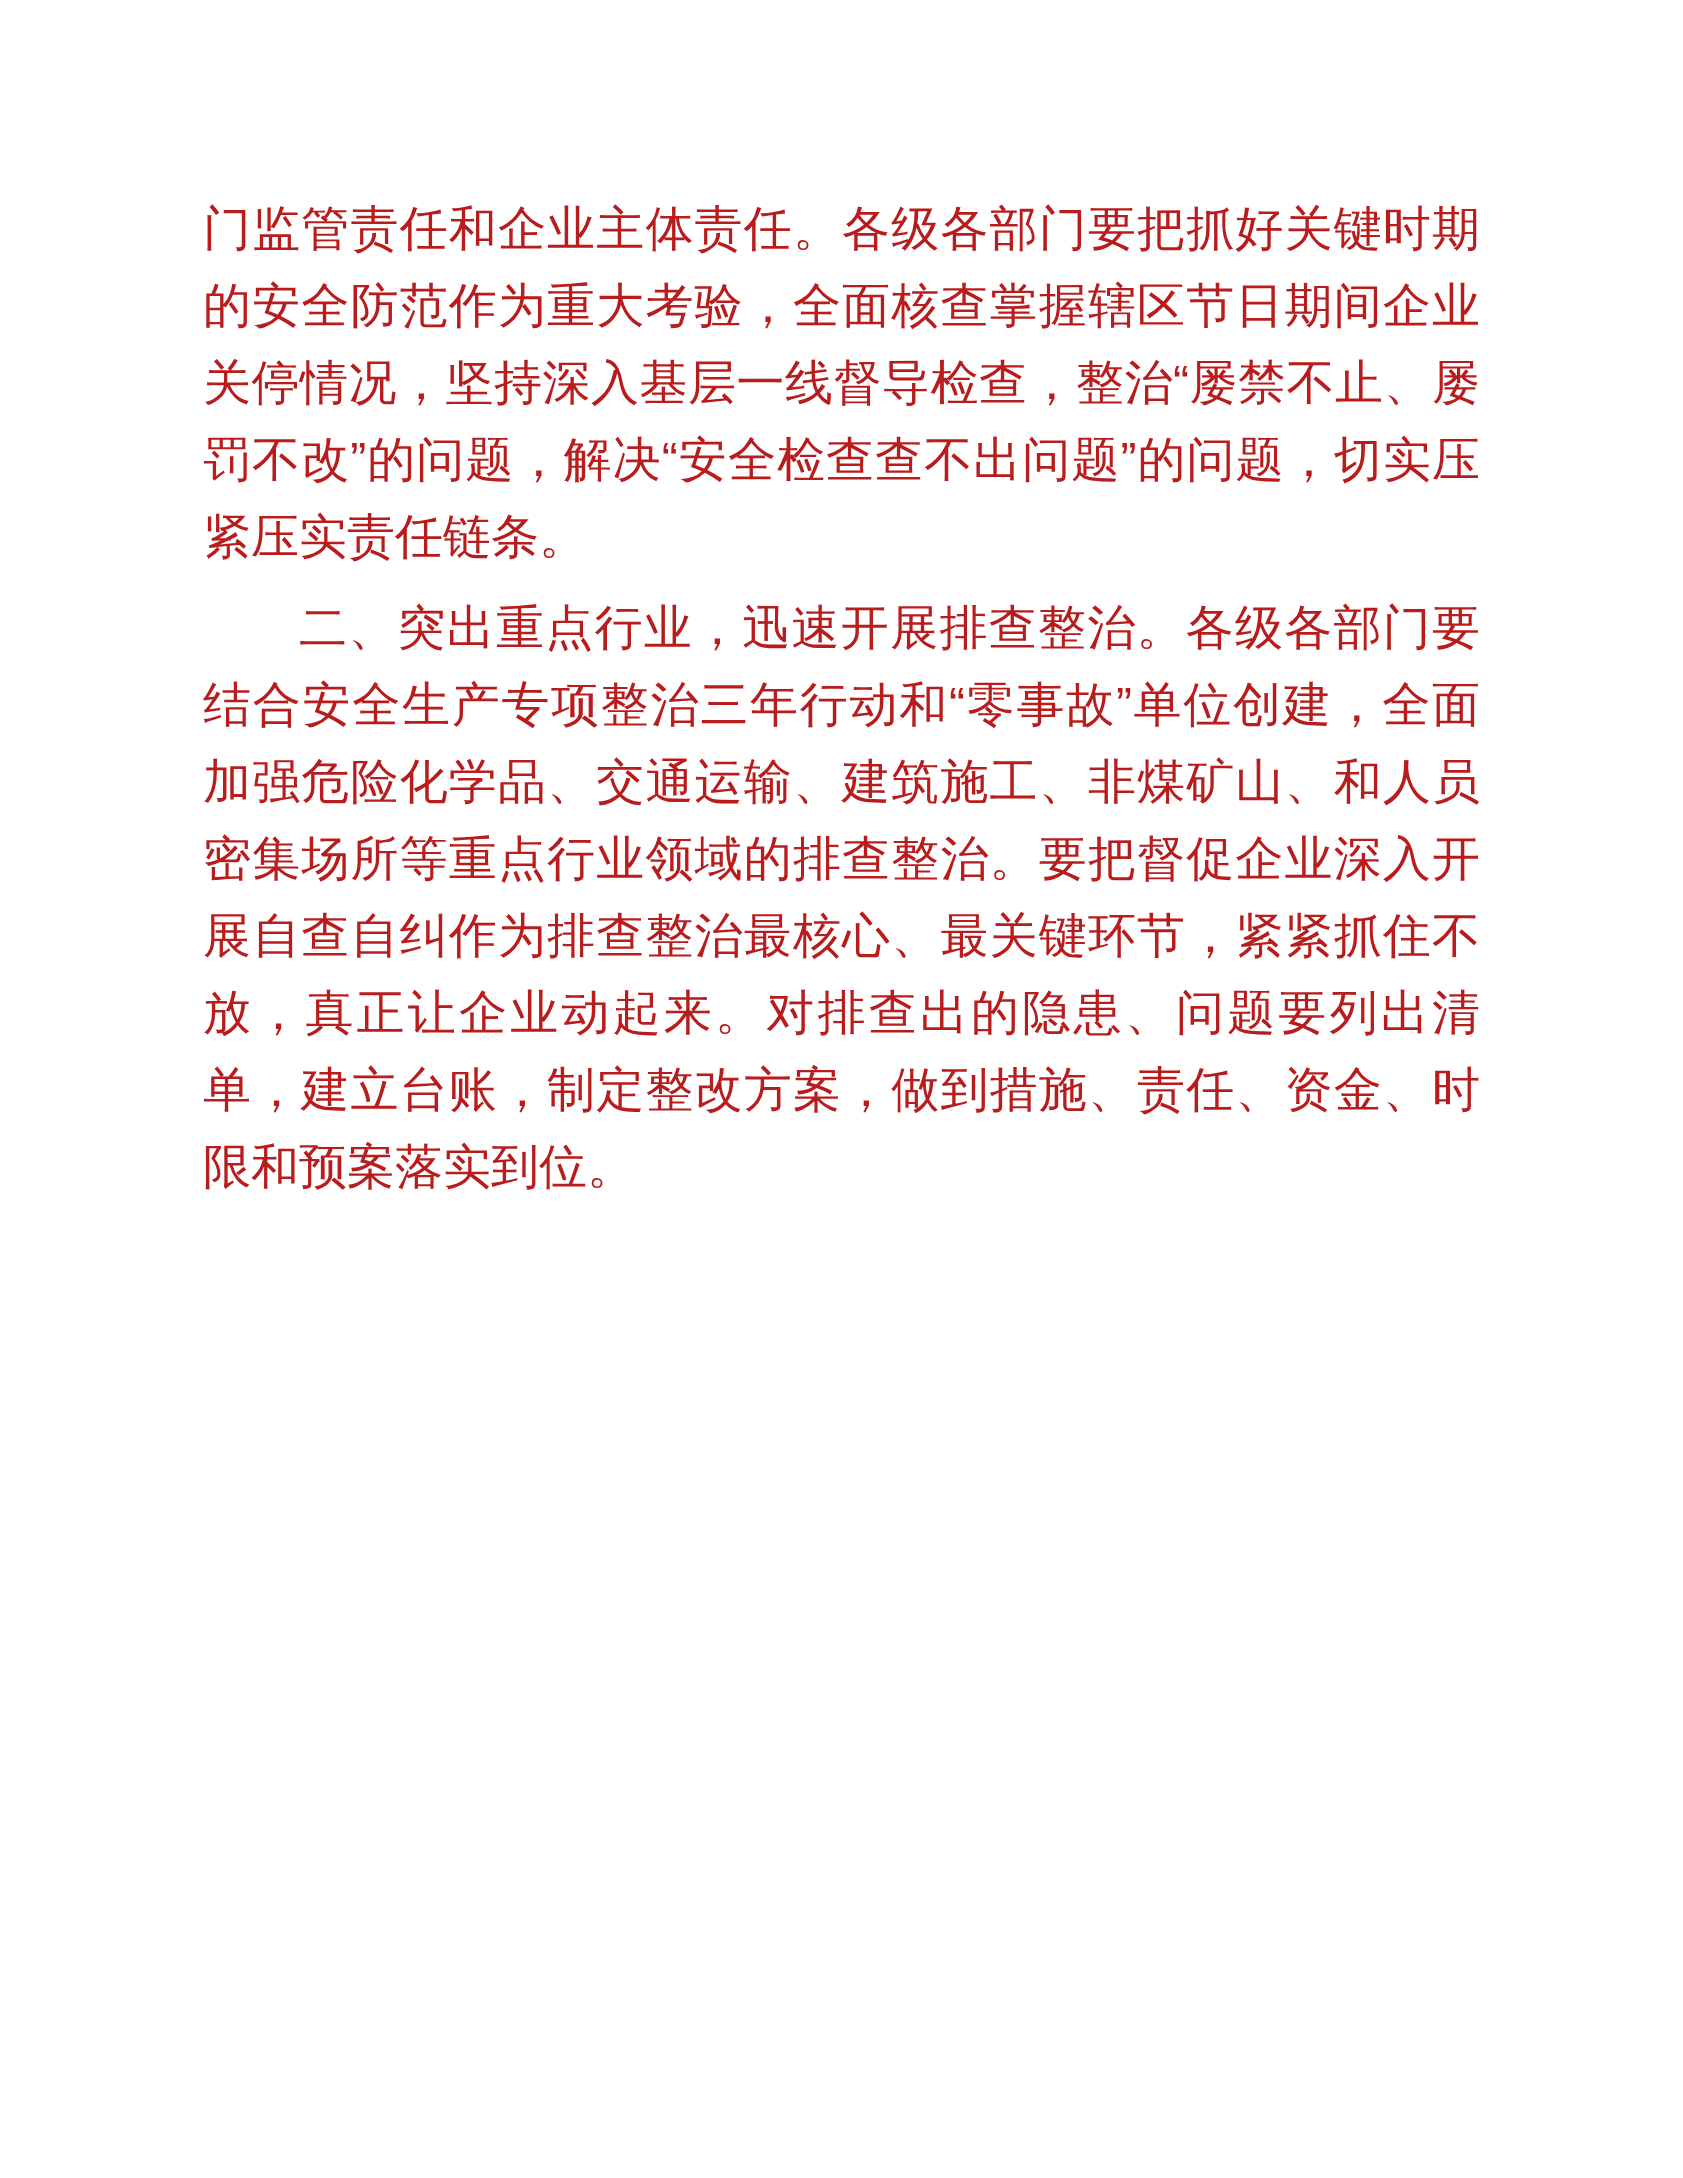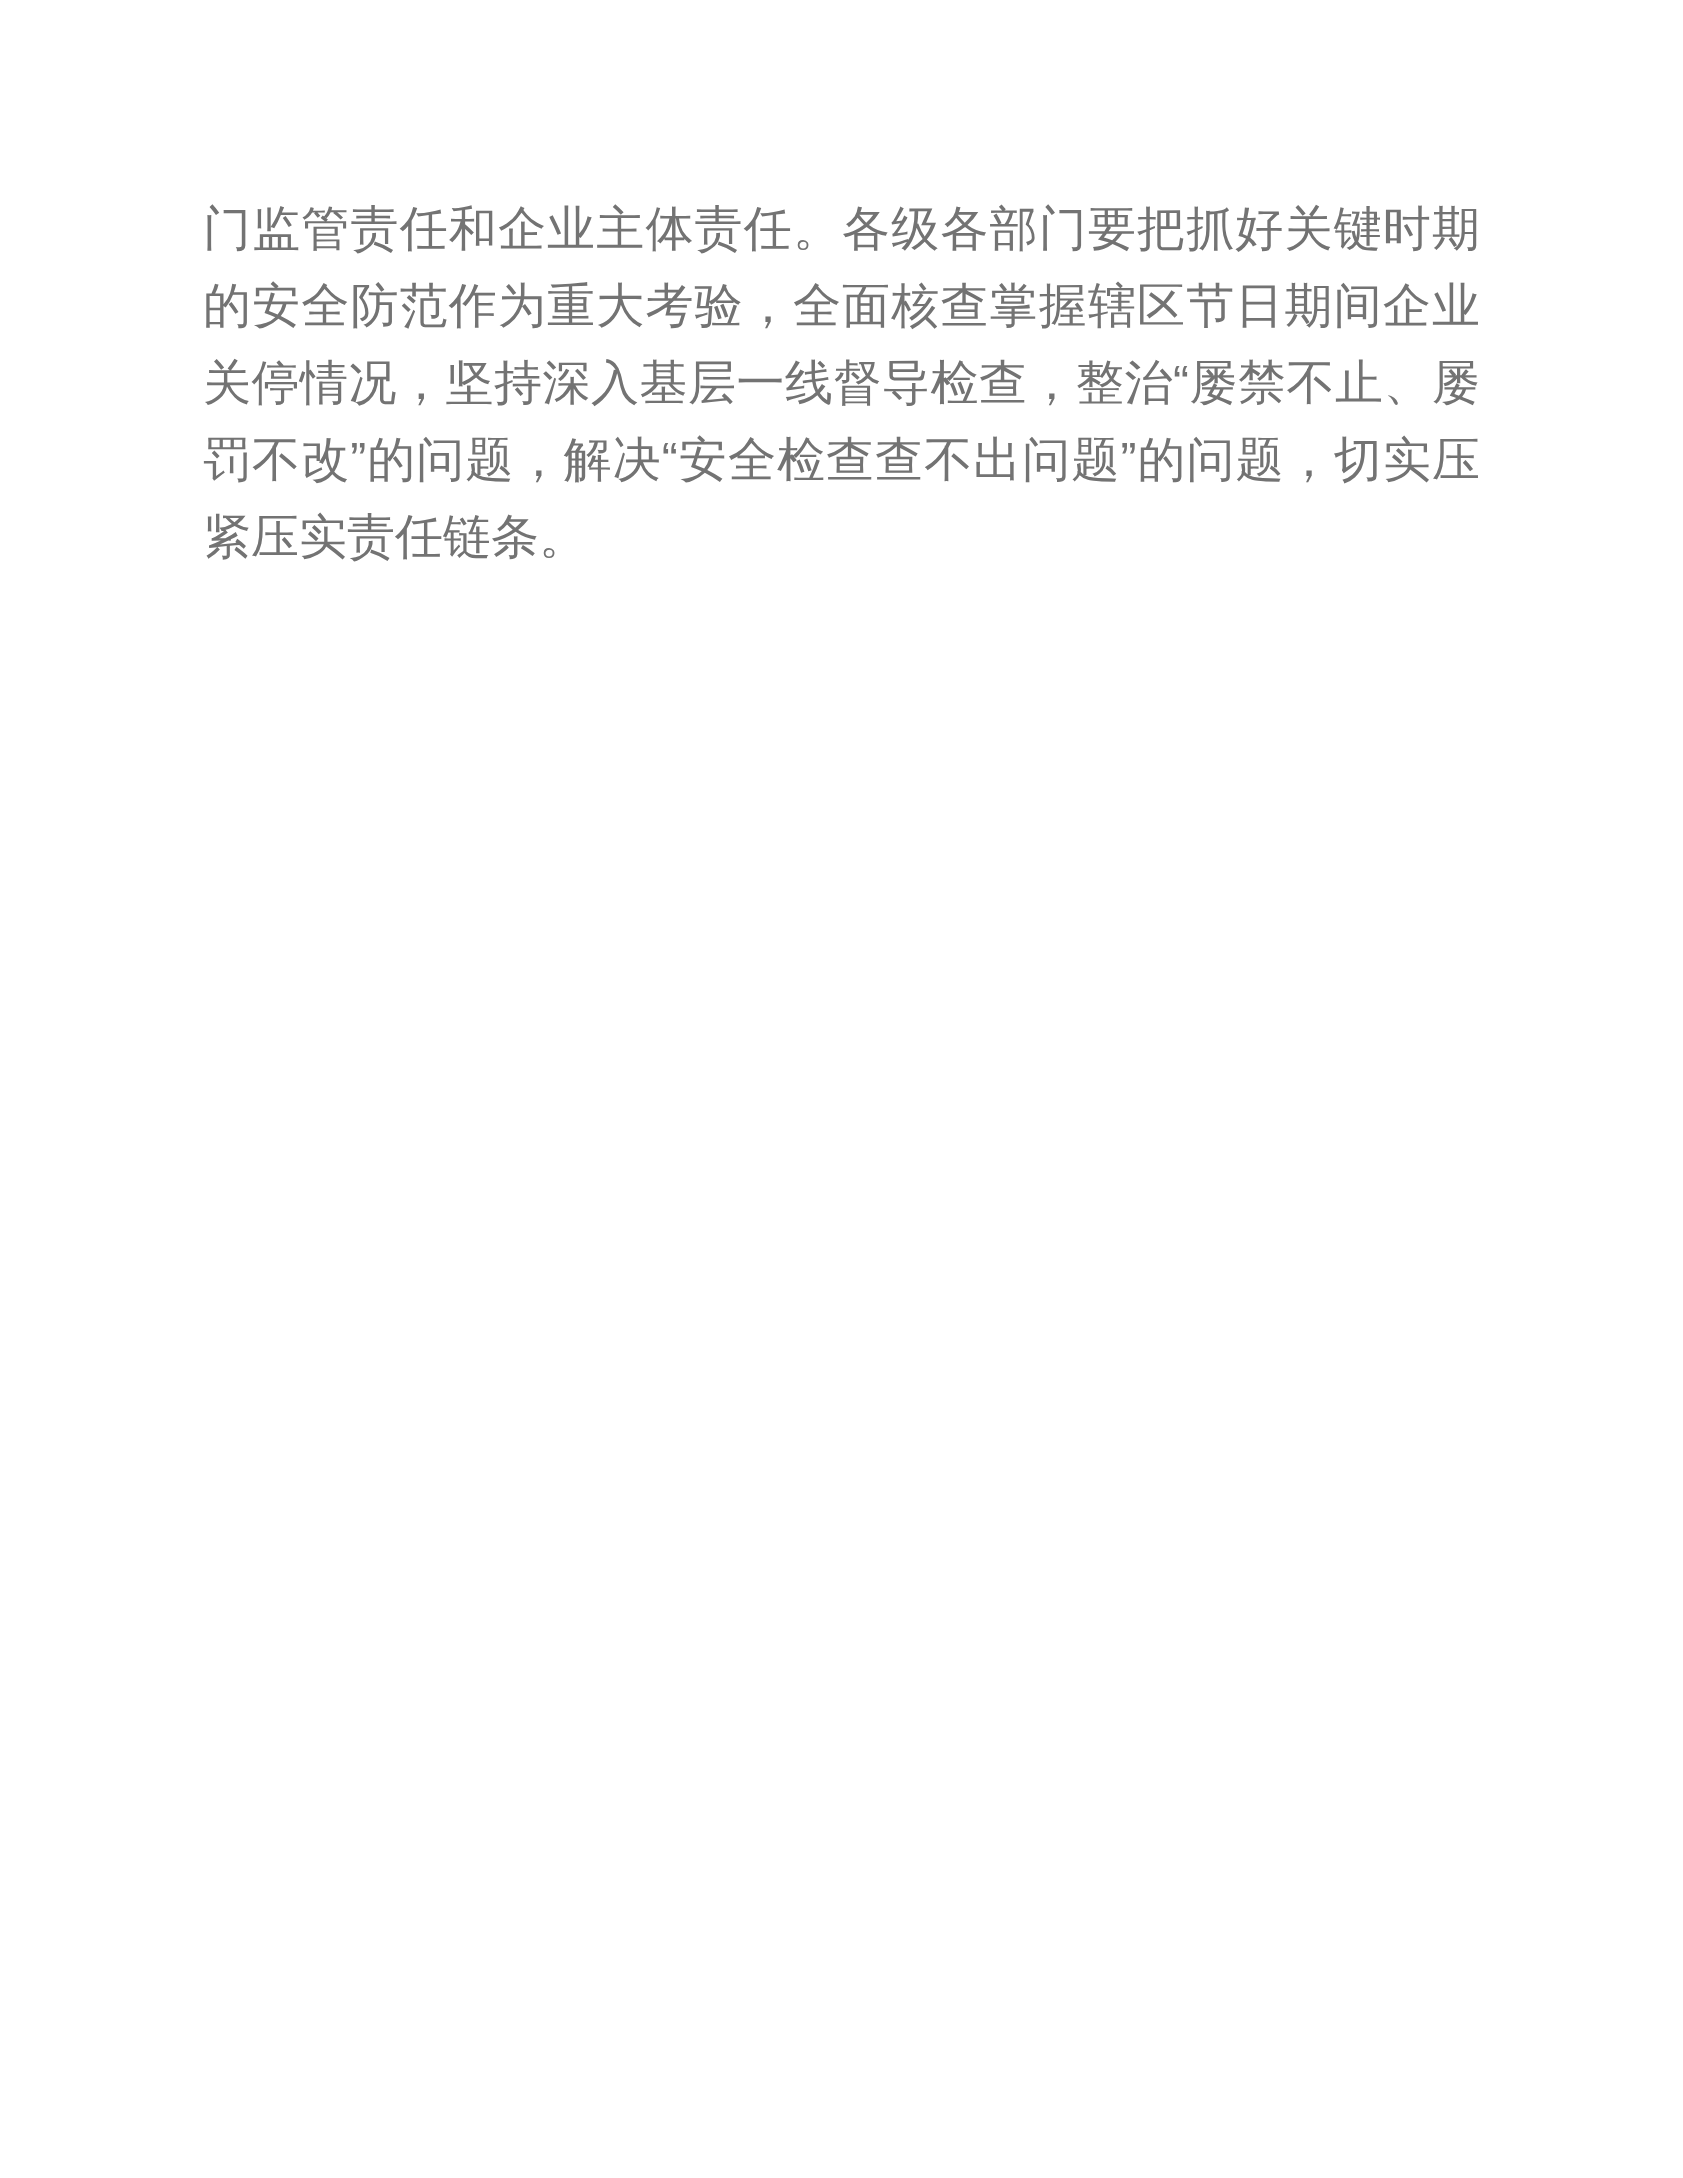--- a/index.html
+++ b/index.html
@@ -12,21 +12,21 @@
     height: 2178px;
     position: relative;
     overflow: hidden;
     font-family: "Liberation Sans", "DejaVu Sans", sans-serif;
   }
   .page {
     position: absolute;
     left: 203px;
     top: 190px;
     width: 1277px;
-    color: #737373;
+    color: #b91c1c;
     font-size: 48px;
     line-height: 77px;
     letter-spacing: 0px;
     text-align: justify;
     
     text-justify: inter-ideograph;
     word-break: break-all;
   }
   .para {
     margin: 0 0 14px 0;
@@ -36,14 +36,15 @@
   }
   .para.no-indent {
     text-indent: 0;
   }
 </style>
 </head>
 <body>
 
 <div class="page">
   <p class="para no-indent">门监管责任和企业主体责任。各级各部门要把抓好关键时期的安全防范作为重大考验，全面核查掌握辖区节日期间企业关停情况，坚持深入基层一线督导检查，整治“屡禁不止、屡罚不改”的问题，解决“安全检查查不出问题”的问题，切实压紧压实责任链条。</p>
+  <p class="para indent">二、突出重点行业，迅速开展排查整治。各级各部门要结合安全生产专项整治三年行动和“零事故”单位创建，全面加强危险化学品、交通运输、建筑施工、非煤矿山、和人员密集场所等重点行业领域的排查整治。要把督促企业深入开展自查自纠作为排查整治最核心、最关键环节，紧紧抓住不放，真正让企业动起来。对排查出的隐患、问题要列出清单，建立台账，制定整改方案，做到措施、责任、资金、时限和预案落实到位。</p>
 </div>
 
 
 </body></html>

